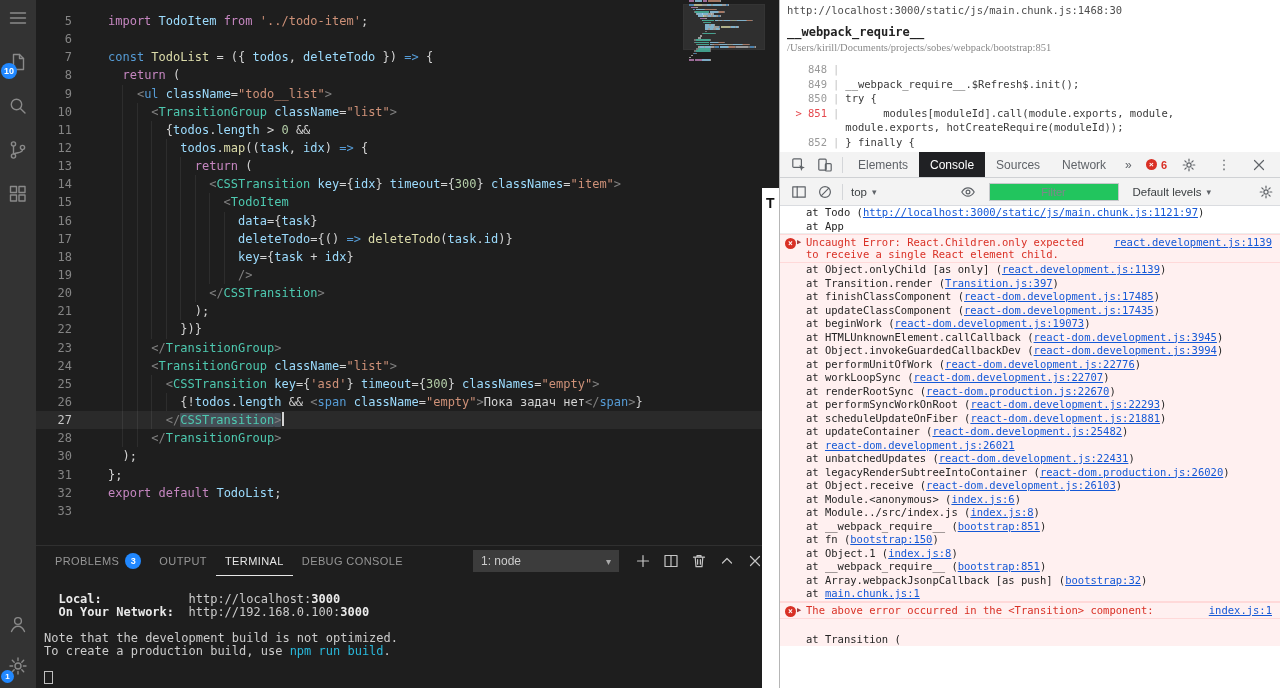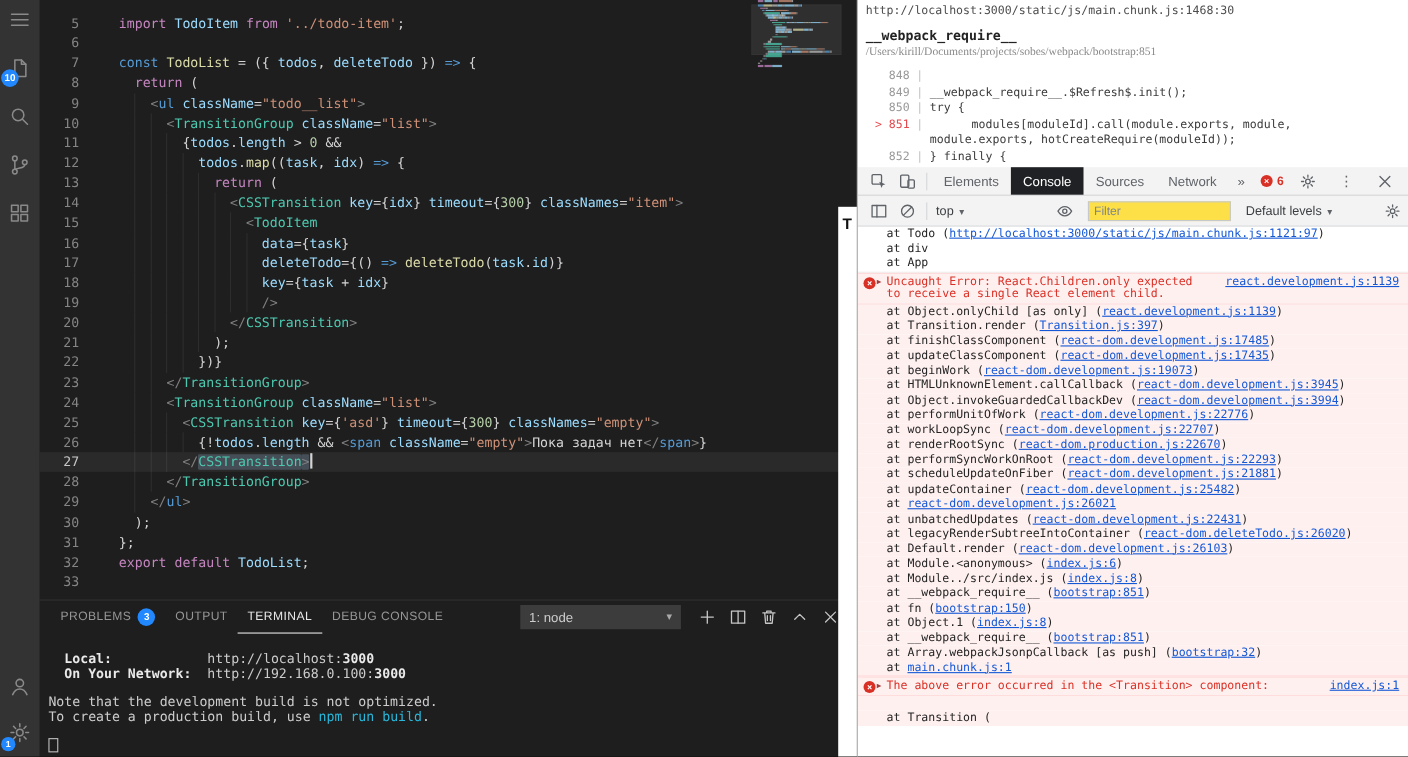--- a/index.html
+++ b/index.html
@@ -89,22 +89,22 @@
   .dt-right{margin-left:auto;display:flex;align-items:center;gap:9px;padding-right:8px;}
   .err-ct{display:flex;align-items:center;gap:4px;color:#d93025;font-size:11px;font-weight:bold;}
   .ecírc,.ecirc{width:11px;height:11px;border-radius:50%;background:#d93025;color:#fff;font-size:8px;line-height:11px;
     text-align:center;font-weight:bold;display:inline-block;}
 
   .dt-toolbar{height:27px;flex:none;background:#f3f3f3;border-bottom:1px solid #dadce0;display:flex;align-items:center;
     font-size:11.5px;color:#3c4043;padding-left:6px;}
   .dd{display:flex;align-items:center;gap:5px;cursor:pointer;padding:0 4px;}
   .dd .car{font-size:9px;color:#5f6368;}
   .tb-spacer{width:74px;flex:none;}
-  .filter{width:118px;height:16px;border:1px solid #c6c8cb;background:#fde047;font-size:11px;color:#333;
-    padding:0 5px;font-family:"Liberation Sans",sans-serif;outline:none;margin:0 10px 0 8px;}
+  .filter{width:118px;height:16px;border:1px solid #c6c8cb;background:#22c55e;font-size:11px;color:#333;
+    padding:0 5px;font-family:"Liberation Sans",sans-serif;outline:none;margin:0 10px 0 8px;text-align:center;}
   .filter::placeholder{color:#80868b;}
 
   .console{flex:1;overflow:hidden;font-family:"DejaVu Sans Mono",monospace;font-size:10.5px;line-height:11.5px;color:#242424;}
   .crow{padding:1px 8px 1px 26px;position:relative;}
   .crow.pink{background:#fff0f0;}
   .crow.divb{border-bottom:1px solid #ededed;}
   .crow.pink.divb{border-bottom:1px solid #ffd9d9;}
   .lnk{color:#1558d6;text-decoration:underline;overflow-wrap:anywhere;cursor:pointer;}
   .ehead{display:flex;background:#fff0f0;padding:2px 8px 2px 26px;color:#d93025;position:relative;
     border-top:1px solid #ffd9d9;border-bottom:1px solid #ffd9d9;}
@@ -175,21 +175,20 @@
         <div class="cl"><span class="gut">19</span><span class="codearea"><span class="gl" style="left: 14.4492px;"></span><span class="gl" style="left: 28.8984px;"></span><span class="gl" style="left: 43.3476px;"></span><span class="gl" style="left: 57.7968px;"></span><span class="gl" style="left: 72.246px;"></span><span class="gl" style="left: 86.6952px;"></span><span class="gl" style="left: 101.144px;"></span><span class="gl" style="left: 115.594px;"></span><span class="tok-p">                  </span><span class="tok-b">/&gt;</span></span></div>
         <div class="cl"><span class="gut">20</span><span class="codearea"><span class="gl" style="left: 14.4492px;"></span><span class="gl" style="left: 28.8984px;"></span><span class="gl" style="left: 43.3476px;"></span><span class="gl" style="left: 57.7968px;"></span><span class="gl" style="left: 72.246px;"></span><span class="gl" style="left: 86.6952px;"></span><span class="tok-p">              </span><span class="tok-b">&lt;/</span><span class="tok-g">CSSTransition</span><span class="tok-b">&gt;</span></span></div>
         <div class="cl"><span class="gut">21</span><span class="codearea"><span class="gl" style="left: 14.4492px;"></span><span class="gl" style="left: 28.8984px;"></span><span class="gl" style="left: 43.3476px;"></span><span class="gl" style="left: 57.7968px;"></span><span class="gl" style="left: 72.246px;"></span><span class="tok-p">            </span><span class="tok-p">);</span></span></div>
         <div class="cl"><span class="gut">22</span><span class="codearea"><span class="gl" style="left: 14.4492px;"></span><span class="gl" style="left: 28.8984px;"></span><span class="gl" style="left: 43.3476px;"></span><span class="gl" style="left: 57.7968px;"></span><span class="tok-p">          </span><span class="tok-p">})}</span></span></div>
         <div class="cl"><span class="gut">23</span><span class="codearea"><span class="gl" style="left: 14.4492px;"></span><span class="gl" style="left: 28.8984px;"></span><span class="tok-p">      </span><span class="tok-b">&lt;/</span><span class="tok-g">TransitionGroup</span><span class="tok-b">&gt;</span></span></div>
         <div class="cl"><span class="gut">24</span><span class="codearea"><span class="gl" style="left: 14.4492px;"></span><span class="gl" style="left: 28.8984px;"></span><span class="tok-p">      </span><span class="tok-b">&lt;</span><span class="tok-g">TransitionGroup</span><span class="tok-p"> </span><span class="tok-v">className</span><span class="tok-p">=</span><span class="tok-s">"list"</span><span class="tok-b">&gt;</span></span></div>
         <div class="cl"><span class="gut">25</span><span class="codearea"><span class="gl" style="left: 14.4492px;"></span><span class="gl" style="left: 28.8984px;"></span><span class="gl" style="left: 43.3476px;"></span><span class="tok-p">        </span><span class="tok-b">&lt;</span><span class="tok-g">CSSTransition</span><span class="tok-p"> </span><span class="tok-v">key</span><span class="tok-p">={</span><span class="tok-s">'asd'</span><span class="tok-p">} </span><span class="tok-v">timeout</span><span class="tok-p">={</span><span class="tok-n">300</span><span class="tok-p">} </span><span class="tok-v">classNames</span><span class="tok-p">=</span><span class="tok-s">"empty"</span><span class="tok-b">&gt;</span></span></div>
         <div class="cl"><span class="gut">26</span><span class="codearea"><span class="gl" style="left: 14.4492px;"></span><span class="gl" style="left: 28.8984px;"></span><span class="gl" style="left: 43.3476px;"></span><span class="gl" style="left: 57.7968px;"></span><span class="tok-p">          </span><span class="tok-p">{!</span><span class="tok-v">todos</span><span class="tok-p">.</span><span class="tok-v">length</span><span class="tok-p"> &amp;&amp; </span><span class="tok-b">&lt;</span><span class="tok-t">span</span><span class="tok-p"> </span><span class="tok-v">className</span><span class="tok-p">=</span><span class="tok-s">"empty"</span><span class="tok-b">&gt;</span><span class="tok-p">Пока задач нет</span><span class="tok-b">&lt;/</span><span class="tok-t">span</span><span class="tok-b">&gt;</span><span class="tok-p">}</span></span></div>
         <div class="cl cur"><span class="gut">27</span><span class="codearea"><span class="gl" style="left: 14.4492px;"></span><span class="gl" style="left: 28.8984px;"></span><span class="gl" style="left: 43.3476px;"></span><span class="tok-p">        </span><span class="tok-b">&lt;/</span><span class="tok-g tok-h">CSSTransition</span><span class="tok-b tok-h">&gt;</span><span class="caret"></span></span></div>
         <div class="cl"><span class="gut">28</span><span class="codearea"><span class="gl" style="left: 14.4492px;"></span><span class="gl" style="left: 28.8984px;"></span><span class="tok-p">      </span><span class="tok-b">&lt;/</span><span class="tok-g">TransitionGroup</span><span class="tok-b">&gt;</span></span></div>
-        <div class="cl"><span class="gut">29</span><span class="codearea"><span class="gl" style="left: 14.4492px;"></span><span class="tok-p">    </span><span class="tok-b">&lt;/</span><span class="tok-t">ul</span><span class="tok-b">&gt;</span></span></div>
         <div class="cl"><span class="gut">30</span><span class="codearea"><span class="tok-p">  </span><span class="tok-p">);</span></span></div>
         <div class="cl"><span class="gut">31</span><span class="codearea"><span class="tok-p"></span><span class="tok-p">};</span></span></div>
         <div class="cl"><span class="gut">32</span><span class="codearea"><span class="tok-p"></span><span class="tok-k">export</span><span class="tok-p"> </span><span class="tok-k">default</span><span class="tok-p"> </span><span class="tok-v">TodoList</span><span class="tok-p">;</span></span></div>
         <div class="cl"><span class="gut">33</span><span class="codearea"><span class="tok-p"></span></span></div>
       </div>
     <div class="minimap">
       <div class="mm-slider"></div>
       <div id="mm-lines">
           <div class="mm-line"><span class="mm-tok" style="width: 0px;"></span><span class="mm-tok" style="width: 5.4px; background: rgb(197, 134, 192);"></span><span class="mm-tok" style="width: 0.9px;"></span><span class="mm-tok" style="width: 7.2px; background: rgb(156, 220, 254);"></span><span class="mm-tok" style="width: 0.9px;"></span><span class="mm-tok" style="width: 3.6px; background: rgb(197, 134, 192);"></span><span class="mm-tok" style="width: 0.9px;"></span><span class="mm-tok" style="width: 12.6px; background: rgb(206, 145, 120);"></span><span class="mm-tok" style="width: 0.9px; background: rgb(189, 189, 189);"></span></div>
           <div class="mm-line"><span class="mm-tok" style="width: 0px;"></span></div>
@@ -363,21 +362,20 @@
         <span class="car">▾</span>
       </span>
       <span style="margin-left:auto;margin-right:6px;" class="dt-ic" id="ic-gear2"><svg viewBox="0 0 16 16">
             <circle cx="8" cy="8" r="2.1"></circle>
             <path d="M8 2.2v1.9M8 11.9v1.9M2.2 8h1.9M11.9 8h1.9M3.9 3.9l1.3 1.3M10.8 10.8l1.3 1.3M12.1 3.9l-1.3 1.3M5.2 10.8l-1.3 1.3"></path>
           </svg></span>
     </div>
 
     <div class="console" id="console">
         <div class="crow"><span>at Todo (</span><span class="lnk">http://localhost:3000/static/js/main.chunk.js:1121:97</span><span>)</span></div>
-        <div class="crow"><span>at div</span></div>
         <div class="crow divb"><span>at App</span></div>
         <div class="ehead">
           <span class="ecirc eic">×</span>
           <span class="etri">▶</span>
           <span class="msg">Uncaught Error: React.Children.only expected to receive a single React element child.</span>
           <span class="src">react.development.js:1139</span>
         </div>
         <div class="crow pink"><span>at Object.onlyChild [as only] (</span><span class="lnk">react.development.js:1139</span><span>)</span></div>
         <div class="crow pink"><span>at Transition.render (</span><span class="lnk">Transition.js:397</span><span>)</span></div>
         <div class="crow pink"><span>at finishClassComponent (</span><span class="lnk">react-dom.development.js:17485</span><span>)</span></div>
@@ -386,22 +384,22 @@
         <div class="crow pink"><span>at HTMLUnknownElement.callCallback (</span><span class="lnk">react-dom.development.js:3945</span><span>)</span></div>
         <div class="crow pink"><span>at Object.invokeGuardedCallbackDev (</span><span class="lnk">react-dom.development.js:3994</span><span>)</span></div>
         <div class="crow pink"><span>at performUnitOfWork (</span><span class="lnk">react-dom.development.js:22776</span><span>)</span></div>
         <div class="crow pink"><span>at workLoopSync (</span><span class="lnk">react-dom.development.js:22707</span><span>)</span></div>
         <div class="crow pink"><span>at renderRootSync (</span><span class="lnk">react-dom.production.js:22670</span><span>)</span></div>
         <div class="crow pink"><span>at performSyncWorkOnRoot (</span><span class="lnk">react-dom.development.js:22293</span><span>)</span></div>
         <div class="crow pink"><span>at scheduleUpdateOnFiber (</span><span class="lnk">react-dom.development.js:21881</span><span>)</span></div>
         <div class="crow pink"><span>at updateContainer (</span><span class="lnk">react-dom.development.js:25482</span><span>)</span></div>
         <div class="crow pink"><span>at </span><span class="lnk">react-dom.development.js:26021</span></div>
         <div class="crow pink"><span>at unbatchedUpdates (</span><span class="lnk">react-dom.development.js:22431</span><span>)</span></div>
-        <div class="crow pink"><span>at legacyRenderSubtreeIntoContainer (</span><span class="lnk">react-dom.deleteTodo.js:26020</span><span>)</span></div>
-        <div class="crow pink"><span>at Default.render (</span><span class="lnk">react-dom.development.js:26103</span><span>)</span></div>
+        <div class="crow pink"><span>at legacyRenderSubtreeIntoContainer (</span><span class="lnk">react-dom.production.js:26020</span><span>)</span></div>
+        <div class="crow pink"><span>at Object.receive (</span><span class="lnk">react-dom.development.js:26103</span><span>)</span></div>
         <div class="crow pink"><span>at Module.&lt;anonymous&gt; (</span><span class="lnk">index.js:6</span><span>)</span></div>
         <div class="crow pink"><span>at Module../src/index.js (</span><span class="lnk">index.js:8</span><span>)</span></div>
         <div class="crow pink"><span>at __webpack_require__ (</span><span class="lnk">bootstrap:851</span><span>)</span></div>
         <div class="crow pink"><span>at fn (</span><span class="lnk">bootstrap:150</span><span>)</span></div>
         <div class="crow pink"><span>at Object.1 (</span><span class="lnk">index.js:8</span><span>)</span></div>
         <div class="crow pink"><span>at __webpack_require__ (</span><span class="lnk">bootstrap:851</span><span>)</span></div>
         <div class="crow pink"><span>at Array.webpackJsonpCallback [as push] (</span><span class="lnk">bootstrap:32</span><span>)</span></div>
         <div class="crow pink divb"><span>at </span><span class="lnk">main.chunk.js:1</span></div>
         <div class="ehead">
           <span class="ecirc eic">×</span>

